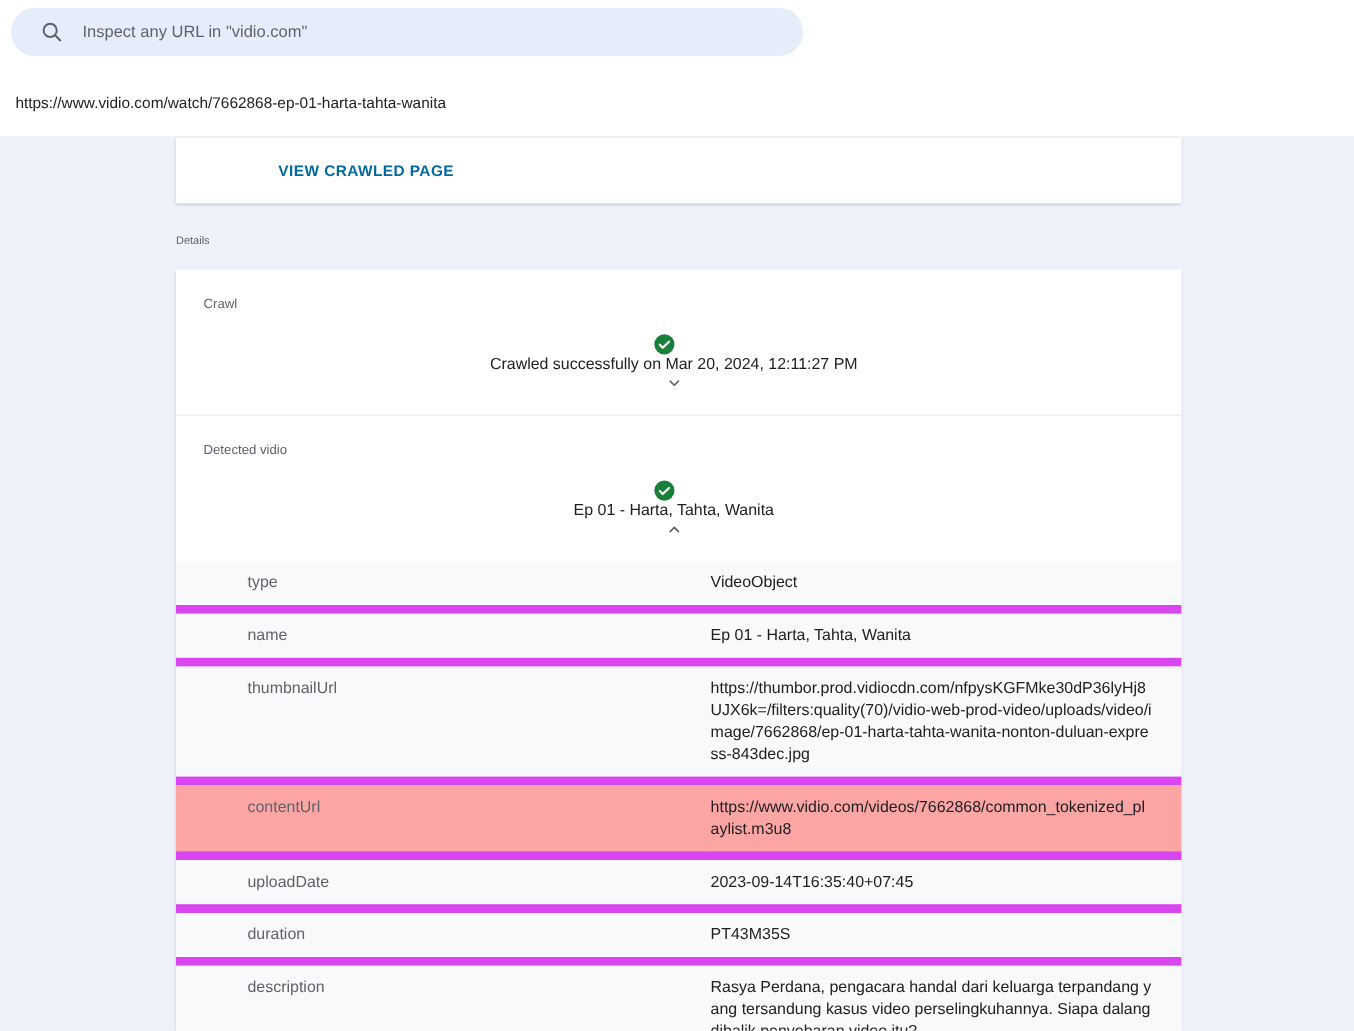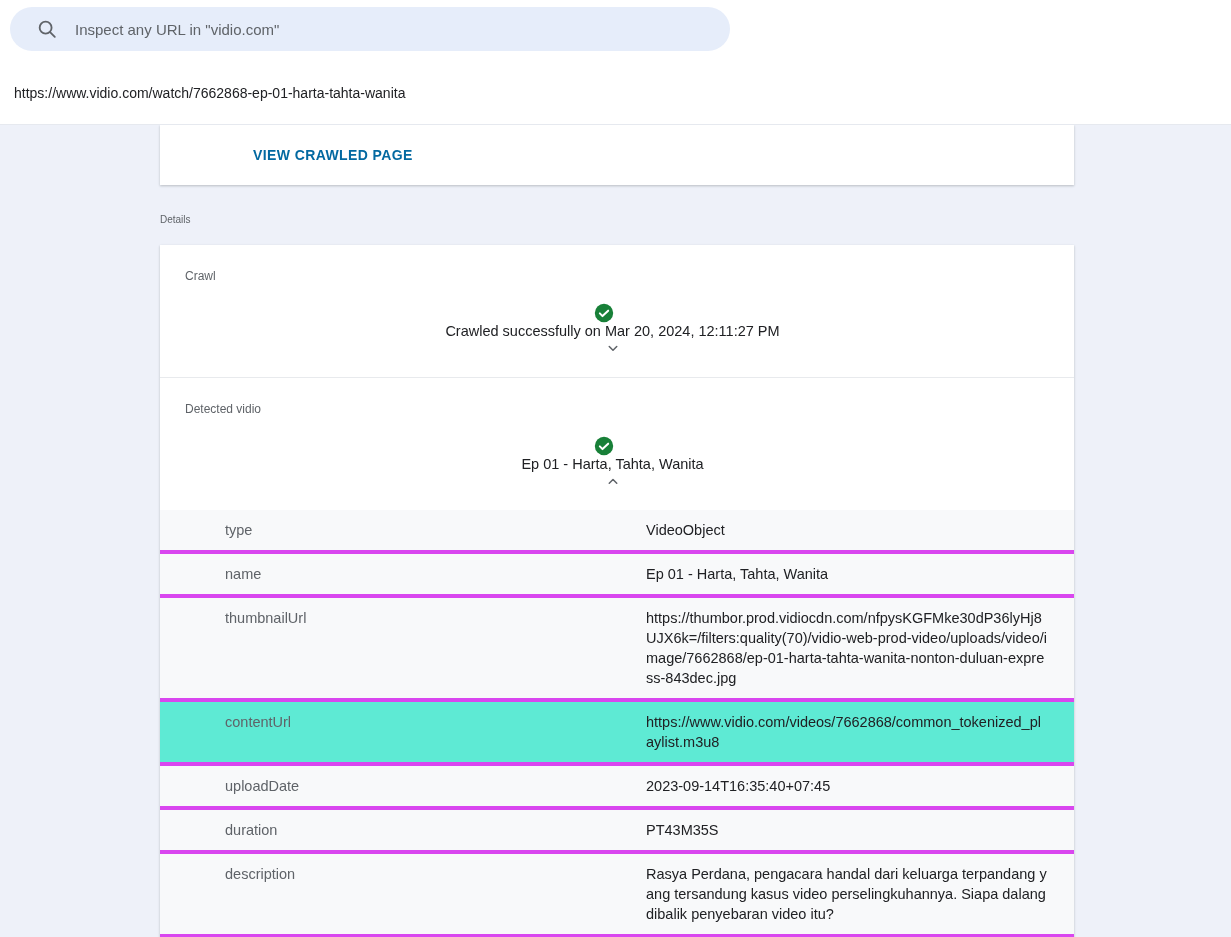--- a/index.html
+++ b/index.html
@@ -83,24 +83,24 @@
     font-size: 14.5px; color: #202124;
   }
   .status-row .chev { width: 18px; height: 18px; flex: none; }
   .hdivider { height: 1px; background: #e8eaed; }
 
   
   .prop-table { width: 100%; }
   .prop-row {
     display: flex;
     background: #f8f9fa;
-    border-bottom: 4px solid #d946ef;
+    border-bottom: 8px solid #d946ef;
     padding: 10px 27px 10px 65px;
   }
-  .prop-row.highlight { background: #5eead4; }
+  .prop-row.highlight { background: #fca5a5; }
   .prop-row.partial { height: 40px; border-bottom: none; }
   .prop-key {
     flex: 0 0 421px;
     font-size: 14.5px; line-height: 20px; color: #5f6368;
   }
   .prop-value {
     flex: 1;
     font-size: 14.5px; line-height: 20px; color: #202124;
     word-break: break-all;
   }

